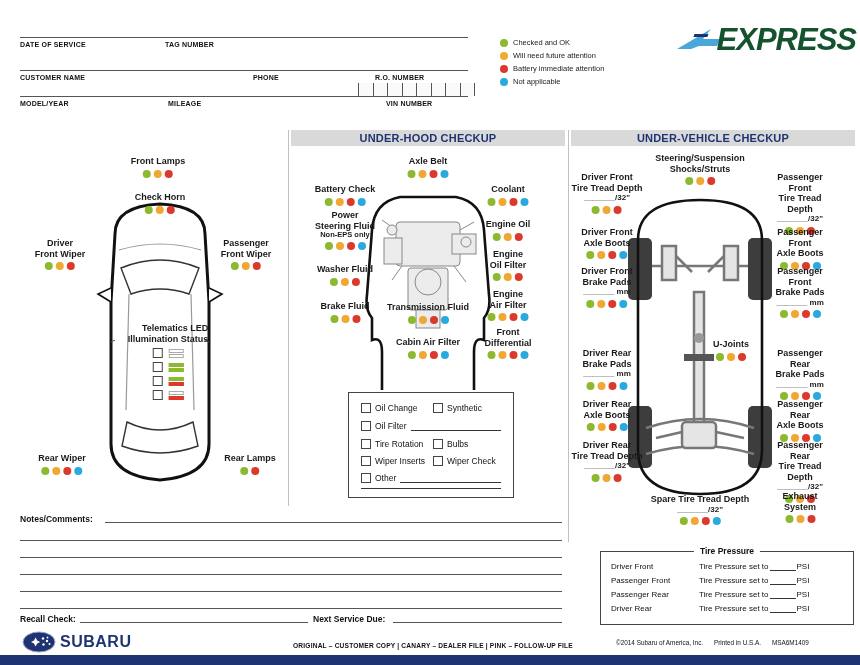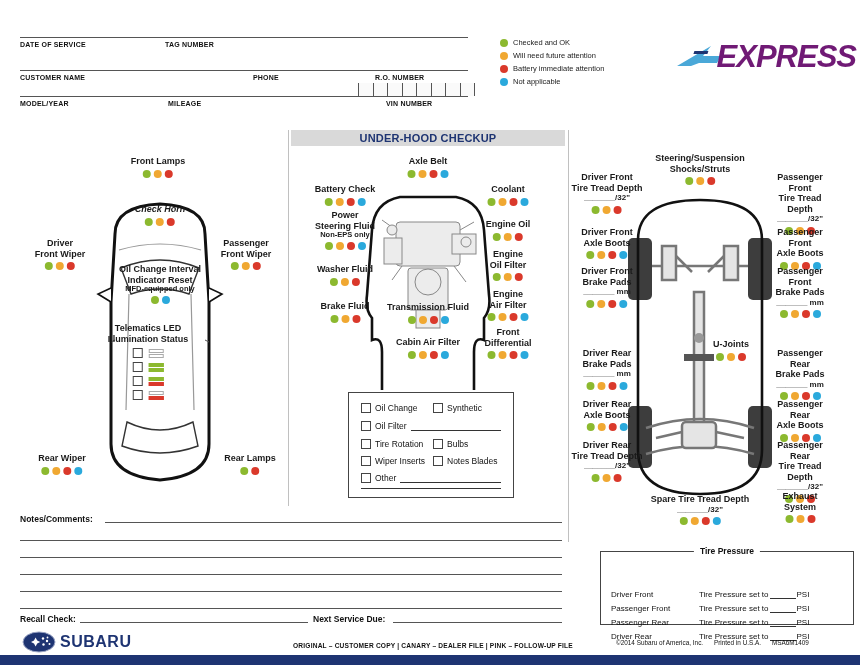--- a/index.html
+++ b/index.html
@@ -8,21 +8,21 @@
   
   .fline{position:absolute;height:0;border-bottom:1.2px solid #555;}
   .flabel{position:absolute;font-size:7px;font-weight:bold;color:#111;letter-spacing:.2px;}
   .comb{position:absolute;display:flex;}
   .comb span{width:13.5px;height:13px;border-left:1px solid #555;background:#fafafa;}
   .comb span:last-child{border-right:1px solid #555;}
   
   .legend-row{position:absolute;display:flex;align-items:center;gap:5px;font-size:7.5px;color:#222;}
   .dot{width:8px;height:8px;border-radius:50%;display:inline-block;flex:0 0 auto;}
   
-  .logo{position:absolute;left:652px;top:24px;width:204px;color:#701a75;margin-top:17px;}
+  .logo{position:absolute;left:652px;top:24px;width:204px;color:#14532d;}
   .logo .l1{display:flex;align-items:center;justify-content:flex-end;}
   .logo .word{font-size:31px;font-weight:bold;font-style:italic;letter-spacing:-1px;line-height:1;}
   .logo .l2{font-size:19px;font-weight:bold;font-style:italic;letter-spacing:0;line-height:1;margin-top:-2px;}
   
   .col-header{position:absolute;height:16px;background:#d9d9d9;color:#1E3472;font-weight:bold;
       font-size:11px;display:flex;align-items:center;justify-content:center;letter-spacing:.2px;}
   .vdiv{position:absolute;width:1px;background:#c0c0c0;}
   .item{position:absolute;transform:translateX(-50%);text-align:center;z-index:3;}
   .item .lbl{font-size:9px;font-weight:bold;color:#1a1a1a;line-height:1.18;white-space:pre-line;}
   .item .sub{font-size:7.5px;font-weight:bold;color:#1a1a1a;line-height:1.1;}
@@ -38,21 +38,21 @@
   .svcbox{position:absolute;left:348px;top:392px;width:164px;height:104px;border:1.5px solid #444;z-index:3;background:#fff;}
   .svc{position:absolute;display:flex;align-items:center;gap:4px;font-size:8.5px;color:#111;}
   .svc .wline{border-bottom:1px solid #333;height:8px;}
   .hline{position:absolute;border-bottom:1px solid #333;}
   
   .tpbox{position:absolute;left:600px;top:551px;width:252px;height:72px;border:1.3px solid #444;background:#fff;}
   .tp-title{position:absolute;top:-6px;left:50%;transform:translateX(-50%);background:#fff;
       padding:0 6px;font-size:8.5px;font-weight:bold;color:#111;white-space:nowrap;}
   .tp-row{position:absolute;left:10px;right:10px;display:flex;font-size:8px;color:#111;align-items:flex-end;}
   .tp-row .tpl{width:88px;}
-  .tp-row .tpv{display:flex;align-items:flex-end;margin-top:28px;}
+  .tp-row .tpv{display:flex;align-items:flex-end;}
   .tp-row .tpblank{display:inline-block;width:26px;border-bottom:1px solid #333;height:8px;margin:0 1px;}
   
   .blabel{position:absolute;font-size:8.5px;font-weight:bold;color:#111;}
   .noteline{position:absolute;height:0;border-bottom:1px solid #555;}
   .footer-bar{position:absolute;left:0;top:655px;width:860px;height:10px;background:#1E3472;}
   .subaru-word{position:absolute;left:60px;top:633px;font-size:16px;font-weight:bold;color:#1E3472;letter-spacing:.5px;}
   .dist{position:absolute;left:293px;top:642px;font-size:6.6px;font-weight:bold;color:#111;letter-spacing:.2px;}
   .copyr{position:absolute;left:616px;top:639px;font-size:6.4px;color:#111;}
   .copyr span{margin-right:9px;}
 </style>
@@ -114,20 +114,21 @@
     <div class="l1">
       <svg width="44" height="26" viewBox="0 0 44 26" style="margin-right:-4px;">
         <polygon points="0,22 34,2 26,12 44,12 40,19 22,19 14,22" fill="#4AA8D8"></polygon>
         <rect x="20" y="7" width="14" height="3" fill="#1E3472" transform="skewX(-20)"></rect>
       </svg>
       <span class="word">EXPRESS</span>
     </div>
   </div>
 
   <div class="col-header" style="left:291px;top:130px;width:274px;">UNDER-HOOD CHECKUP</div>
+  <div class="col-header" style="left:571px;top:130px;width:284px;">UNDER-VEHICLE CHECKUP</div>
   <div class="vdiv" style="left:288px;top:130px;height:376px;"></div>
   <div class="vdiv" style="left:568px;top:130px;height:412px;"></div>
 
   <svg class="diagram" style="left:85px;top:192px;" width="150" height="300" viewBox="0 0 150 300">
     <path d="M30,42 Q30,14 75,12 Q120,14 120,42 L124,110 L124,252 Q124,284 75,288 Q26,284 26,252 L26,110 Z" fill="#ffffff" stroke="#111" stroke-width="3"></path>
     <path d="M34,58 Q75,46 116,58" stroke="#999" stroke-width="1.2" fill="none"></path>
     <path d="M36,76 Q75,60 114,76 L104,102 Q75,92 46,102 Z" fill="none" stroke="#333" stroke-width="1.4"></path>
     <path d="M44,102 L41,218 M106,102 L109,218" stroke="#999" stroke-width="1.2" fill="none"></path>
     <path d="M42,230 Q75,246 108,230 L113,254 Q75,268 37,254 Z" fill="none" stroke="#333" stroke-width="1.4"></path>
     <path d="M26,96 L13,102 L26,110" fill="#fff" stroke="#111" stroke-width="1.6"></path>
@@ -136,21 +137,21 @@
   </svg>
 
   <div class="item" style="left:158px;top:156px;">
     <div class="lbl">Front Lamps</div>
     <div class="dots">
         <span class="dot" style="background: rgb(140, 185, 47);"></span>
         <span class="dot" style="background: rgb(240, 168, 50);"></span>
         <span class="dot" style="background: rgb(218, 57, 43);"></span>
       </div>
   </div>
-  <div class="item" style="left:160px;top:204px;font-style:italic;">
+  <div class="item" style="left:160px;top:192px;">
     <div class="lbl">Check Horn</div>
     <div class="dots">
         <span class="dot" style="background: rgb(140, 185, 47);"></span>
         <span class="dot" style="background: rgb(240, 168, 50);"></span>
         <span class="dot" style="background: rgb(218, 57, 43);"></span>
       </div>
   </div>
   <div class="item" style="left:60px;top:238px;">
     <div class="lbl">Driver
 Front Wiper</div>
@@ -162,31 +163,22 @@
   </div>
   <div class="item" style="left:246px;top:238px;">
     <div class="lbl">Passenger
 Front Wiper</div>
     <div class="dots">
         <span class="dot" style="background: rgb(140, 185, 47);"></span>
         <span class="dot" style="background: rgb(240, 168, 50);"></span>
         <span class="dot" style="background: rgb(218, 57, 43);"></span>
       </div>
   </div>
-  <div class="item" style="left:160px;top:264px;">
-    <div class="lbl">Oil Change Interval
-Indicator Reset</div>
-    <div class="sub">MFD-equipped only</div>
-    <div class="dots">
-        <span class="dot" style="background: rgb(140, 185, 47);"></span>
-        <span class="dot" style="background: rgb(42, 169, 220);"></span>
-      </div>
-  </div>
-
-  <div class="item" style="left:148px;top:323px;">
+
+  <div class="item" style="left:168px;top:323px;text-align:right;">
     <div class="lbl">Telematics LED
 Illumination Status</div>
     <div class="tele-row">
       <span class="cbx"></span>
       <span class="ledicon">
           <span class="ledbar"></span>
           <span class="ledbar"></span>
         </span>
     </div>
     <div class="tele-row">
@@ -376,21 +368,21 @@
     <div class="svc" style="left:84px;top:46px;">
       <span class="cbx"></span>
       <span>Bulbs</span>
     </div>
     <div class="svc" style="left:12px;top:63px;">
       <span class="cbx"></span>
       <span>Wiper Inserts</span>
     </div>
     <div class="svc" style="left:84px;top:63px;">
       <span class="cbx"></span>
-      <span>Notes Blades</span>
+      <span>Wiper Check</span>
     </div>
     <div class="svc" style="left:12px;top:80px;right:12px;">
       <span class="cbx"></span>
       <span>Other</span>
       <span class="wline" style="flex:1;"></span>
     </div>
     <div class="hline" style="left:12px;right:12px;top:95px;"></div>
   </div>
 
   <svg class="diagram" style="left:622px;top:188px;" width="156" height="318" viewBox="0 0 156 318">

